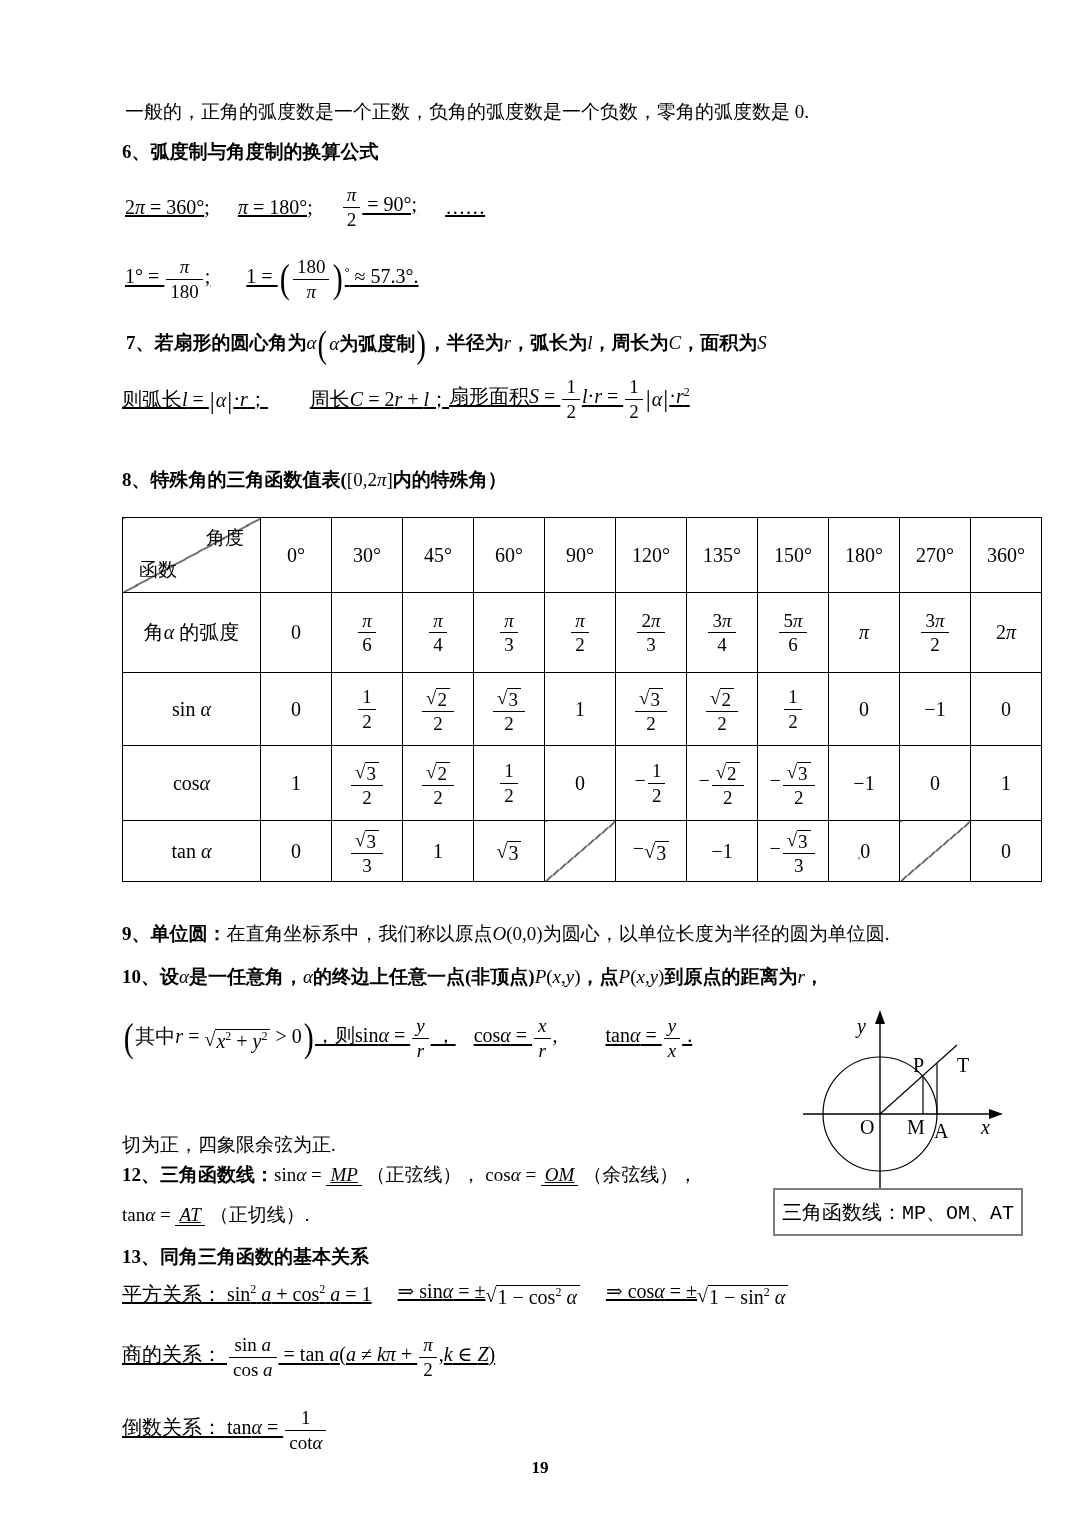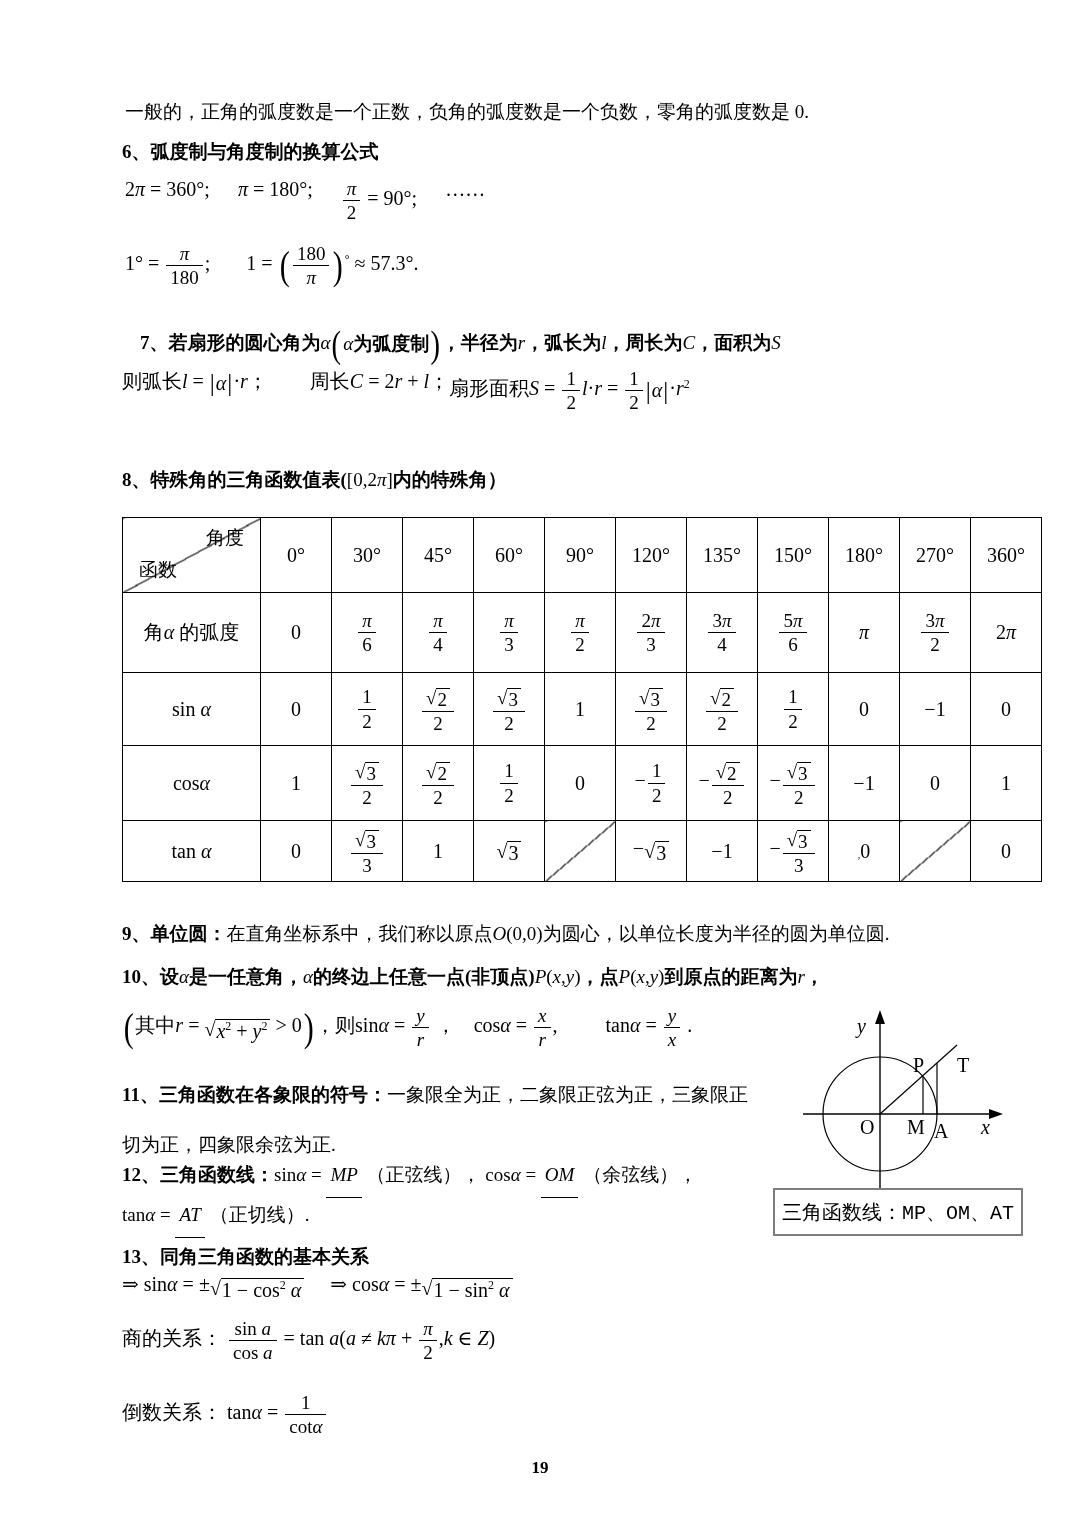--- a/index.html
+++ b/index.html
@@ -1,28 +1,28 @@
 <!DOCTYPE html>
 <html><head>
 <meta charset="utf-8">
 <style>
   html,body{margin:0;padding:0;background:#ffffff;}
   .page{position:relative;width:1080px;height:1527px;background:#fff;overflow:hidden;
         font-family:"Liberation Serif","DejaVu Serif",serif;color:#000;font-size:19px;}
   .abs{position:absolute;}
   .ln{white-space:nowrap;line-height:1.3;}
-  .frow{display:flex;align-items:flex-start;}
+  .frow{display:flex;align-items:center;text-decoration:underline;}
   .fitem{white-space:nowrap;}
   
   .mb{font-weight:bold;}
   .mvar{font-style:italic;font-family:"Liberation Serif","DejaVu Serif",serif;}
   .msup{font-size:0.6em;vertical-align:0.65em;}
   .mt{font-size:0.5em;}
   .mm{font-family:"Liberation Mono","DejaVu Sans Mono",monospace;}
-  .mu{font-style:italic;border-bottom:1.5px solid #000;padding:0 4px 12px 4px;}
+  .mu{font-style:italic;border-bottom:1.5px solid #000;padding:0 4px 0 4px;text-decoration:underline;}
   .mfrac{display:inline-flex;flex-direction:column;text-align:center;vertical-align:middle;
          line-height:1.12;font-size:0.95em;margin:0 2px;}
   .mnum{border-bottom:1.4px solid #000;padding:0 4px 1px 4px;}
   .mden{padding:1px 4px 0 4px;}
   .msqrt{display:inline-flex;align-items:flex-start;vertical-align:-0.18em;}
   .msign{line-height:1.05;}
   .mrad{border-top:1.4px solid #000;padding:0 3px 0 1px;line-height:1.15;}
   .mgroup{display:inline-flex;align-items:center;vertical-align:middle;}
   .mparen{font-size:2.0em;font-weight:400;line-height:0.85;transform:scaleX(0.75);}
   .mbar{font-size:1.25em;line-height:0.9;padding:0 1px;}
@@ -68,21 +68,21 @@
     <span class="fitem">1 = <span class="mgroup">
           <span class="mparen">(</span>
           <span class="mparc"><span class="mfrac">
               <span class="mnum">180</span>
               <span class="mden"><span class="mvar">π</span></span>
             </span></span>
           <span class="mparen">)</span>
         </span><span class="msup">°</span> ≈ 57.3°.</span>
   </div>
 
-  <div class="abs ln" style="left:140px;top:328px;"><span class="mb">7、若扇形的圆心角为</span><span class="mvar">α</span><span class="mgroup">
+  <div class="abs ln" style="left:126px;top:328px;"><span class="mb">7、若扇形的圆心角为</span><span class="mvar">α</span><span class="mgroup">
         <span class="mparen">(</span>
         <span class="mparc"><span class="mvar">α</span><span class="mb">为弧度制</span></span>
         <span class="mparen">)</span>
       </span><span class="mb">，半径为</span><span class="mvar">r</span><span class="mb">，弧长为</span><span class="mvar">l</span><span class="mb">，周长为</span><span class="mvar">C</span><span class="mb">，面积为</span><span class="mvar">S</span></div>
 
   <div class="abs frow" style="left:122px;top:368px;height:62px;font-size:20px;">
     <span class="fitem">则弧长<span class="mvar">l</span> = <span class="mgroup">
           <span class="mbar">|</span>
           <span class="mparc"><span class="mvar">α</span></span>
           <span class="mbar">|</span>
@@ -316,29 +316,29 @@
     <span class="fitem">cos<span class="mvar">α</span> = <span class="mfrac">
           <span class="mnum"><span class="mvar">x</span></span>
           <span class="mden"><span class="mvar">r</span></span>
         </span>,</span>
     <span class="fitem" style="margin-left:30px;">tan<span class="mvar">α</span> = <span class="mfrac">
           <span class="mnum"><span class="mvar">y</span></span>
           <span class="mden"><span class="mvar">x</span></span>
         </span> .</span>
   </div>
 
-  <div class="abs ln" style="left:122px;top:1083px;"><span class="mb">11、三角函数在各象限的符号：</span>一象限全为正，二象限正弦为正，三象限正</div>
   <div class="abs ln" style="left:122px;top:1125px;margin-top:8px;">切为正，四象限余弦为正.</div>
 
   <div class="abs ln" style="left:122px;top:1163px;"><span class="mb">12、三角函数线：</span>sin<span class="mvar">α</span> = <span class="mu">MP</span> （正弦线）， cos<span class="mvar">α</span> = <span class="mu">OM</span> （余弦线），</div>
   <div class="abs ln" style="left:122px;top:1203px;">tan<span class="mvar">α</span> = <span class="mu">AT</span> （正切线）.</div>
 
   <div class="abs ln" style="left:122px;top:1245px;"><span class="mb">13、同角三角函数的基本关系</span></div>
 
   <div class="abs frow" style="left:122px;top:1272px;height:44px;gap:26px;font-size:20px;">
+    <span class="fitem">平方关系： sin<span class="msup">2</span> <span class="mvar">a</span> + cos<span class="msup">2</span> <span class="mvar">a</span> = 1</span>
     <span class="fitem">⇒ sin<span class="mvar">α</span> = ±<span class="msqrt">
           <span class="msign">√</span>
           <span class="mrad">1 − cos<span class="msup">2</span> <span class="mvar">α</span></span>
         </span></span>
     <span class="fitem">⇒ cos<span class="mvar">α</span> = ±<span class="msqrt">
           <span class="msign">√</span>
           <span class="mrad">1 − sin<span class="msup">2</span> <span class="mvar">α</span></span>
         </span></span>
   </div>
 

